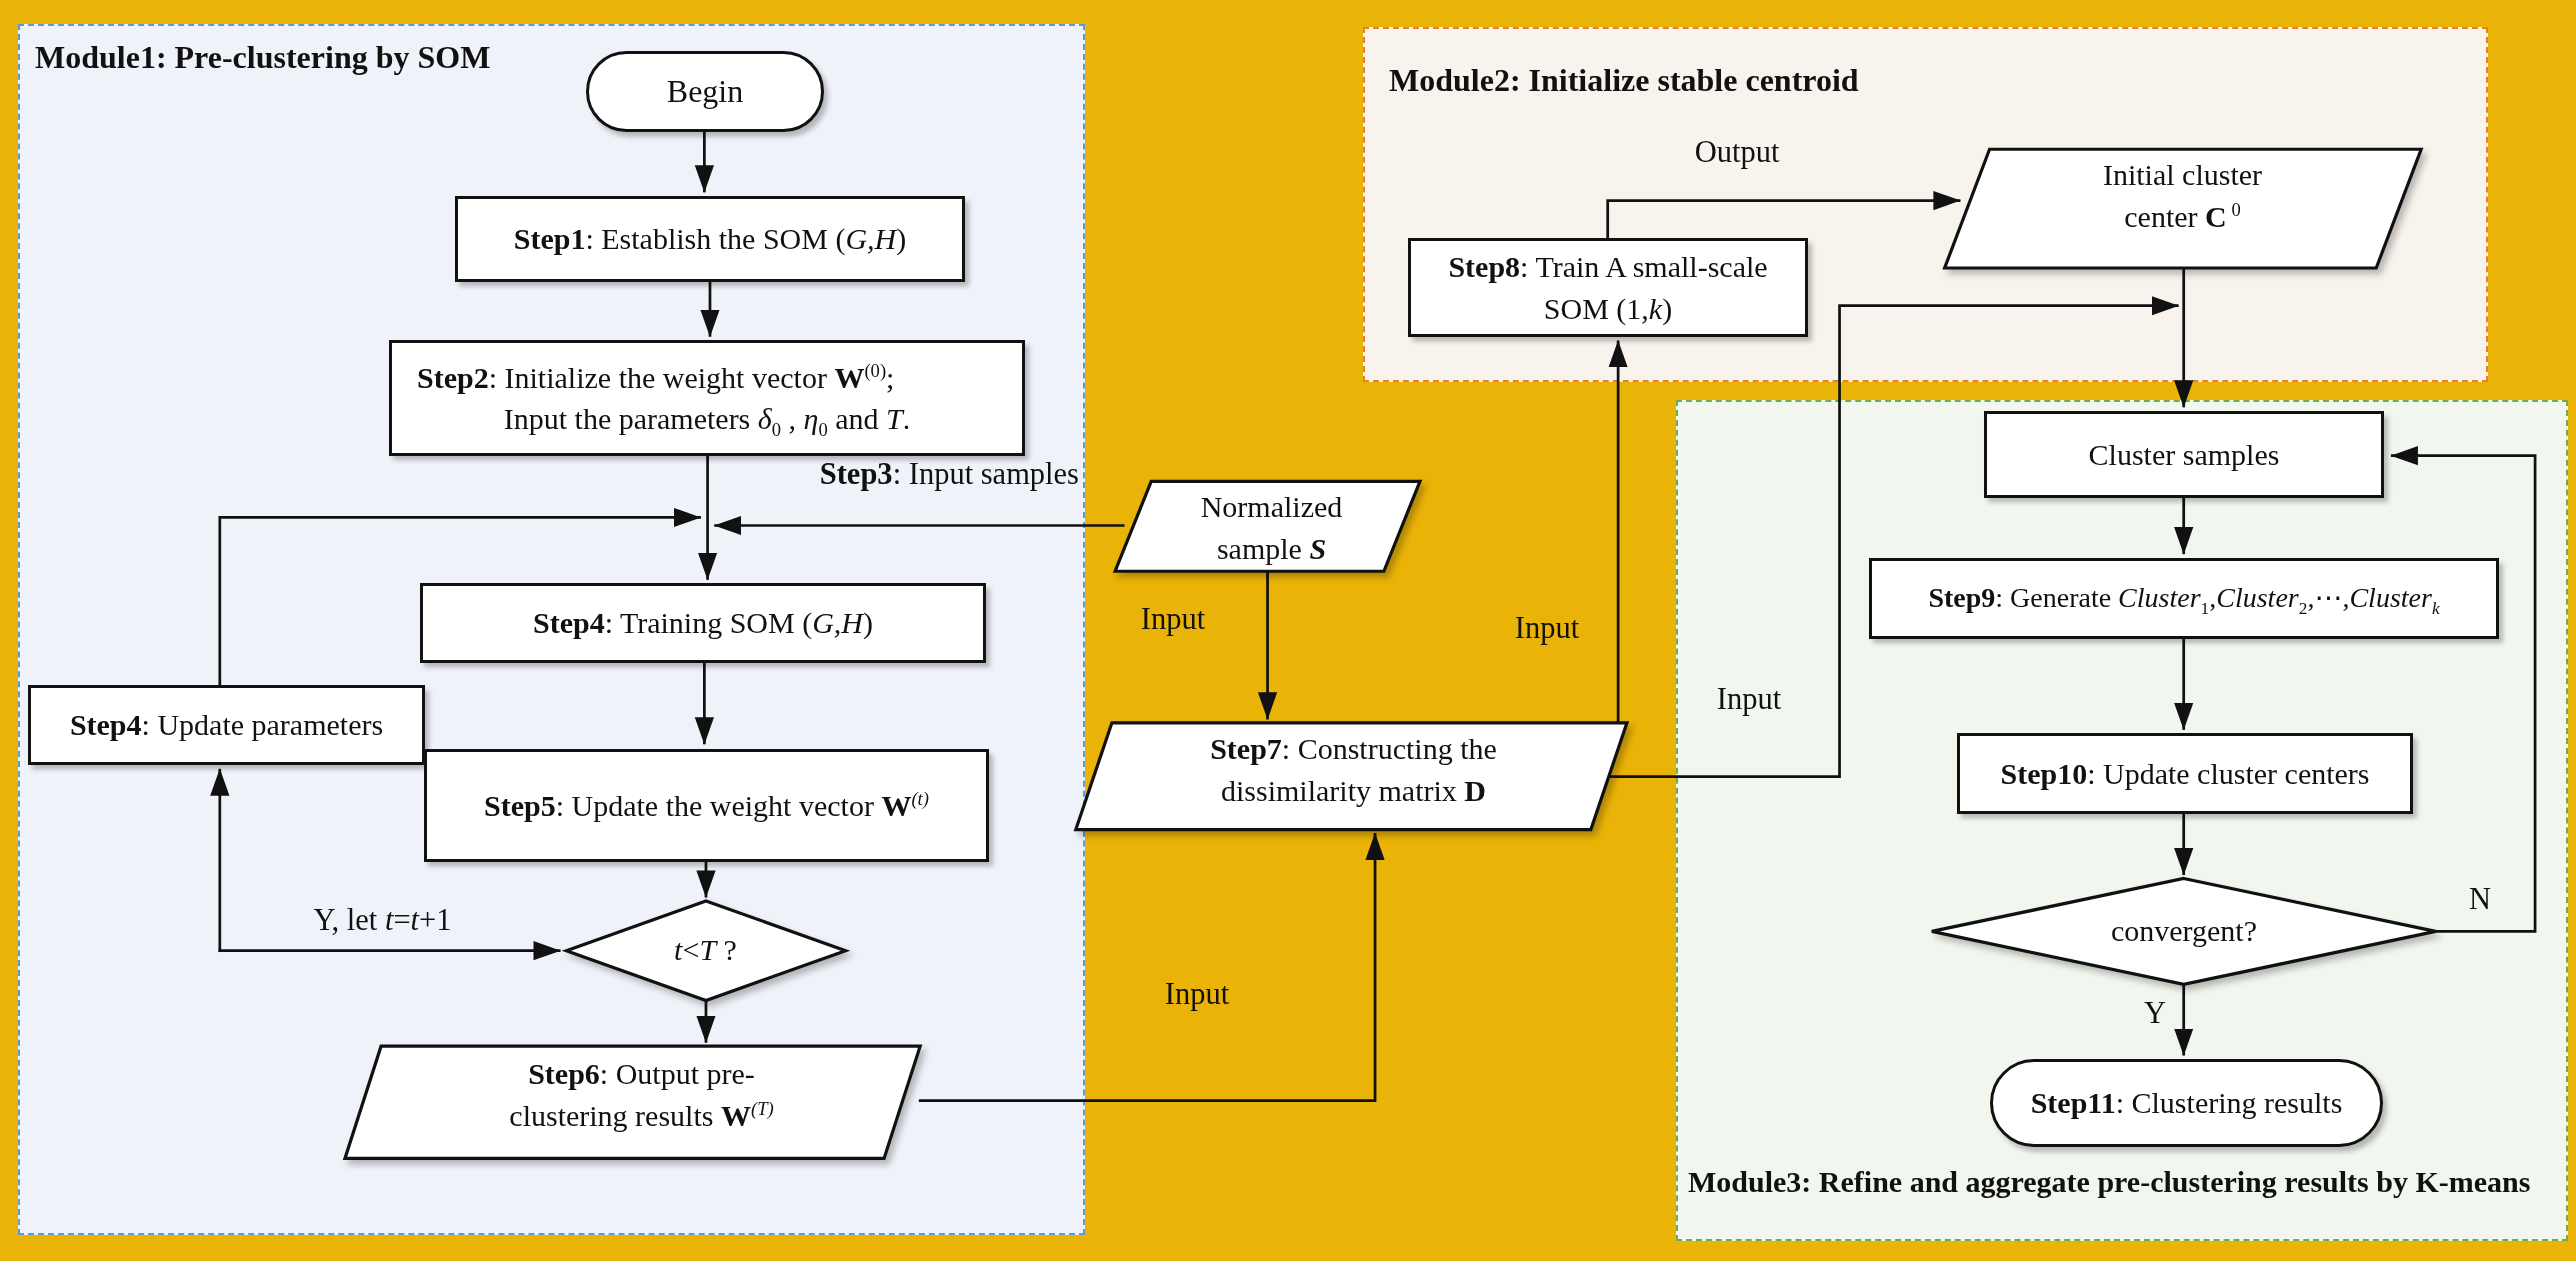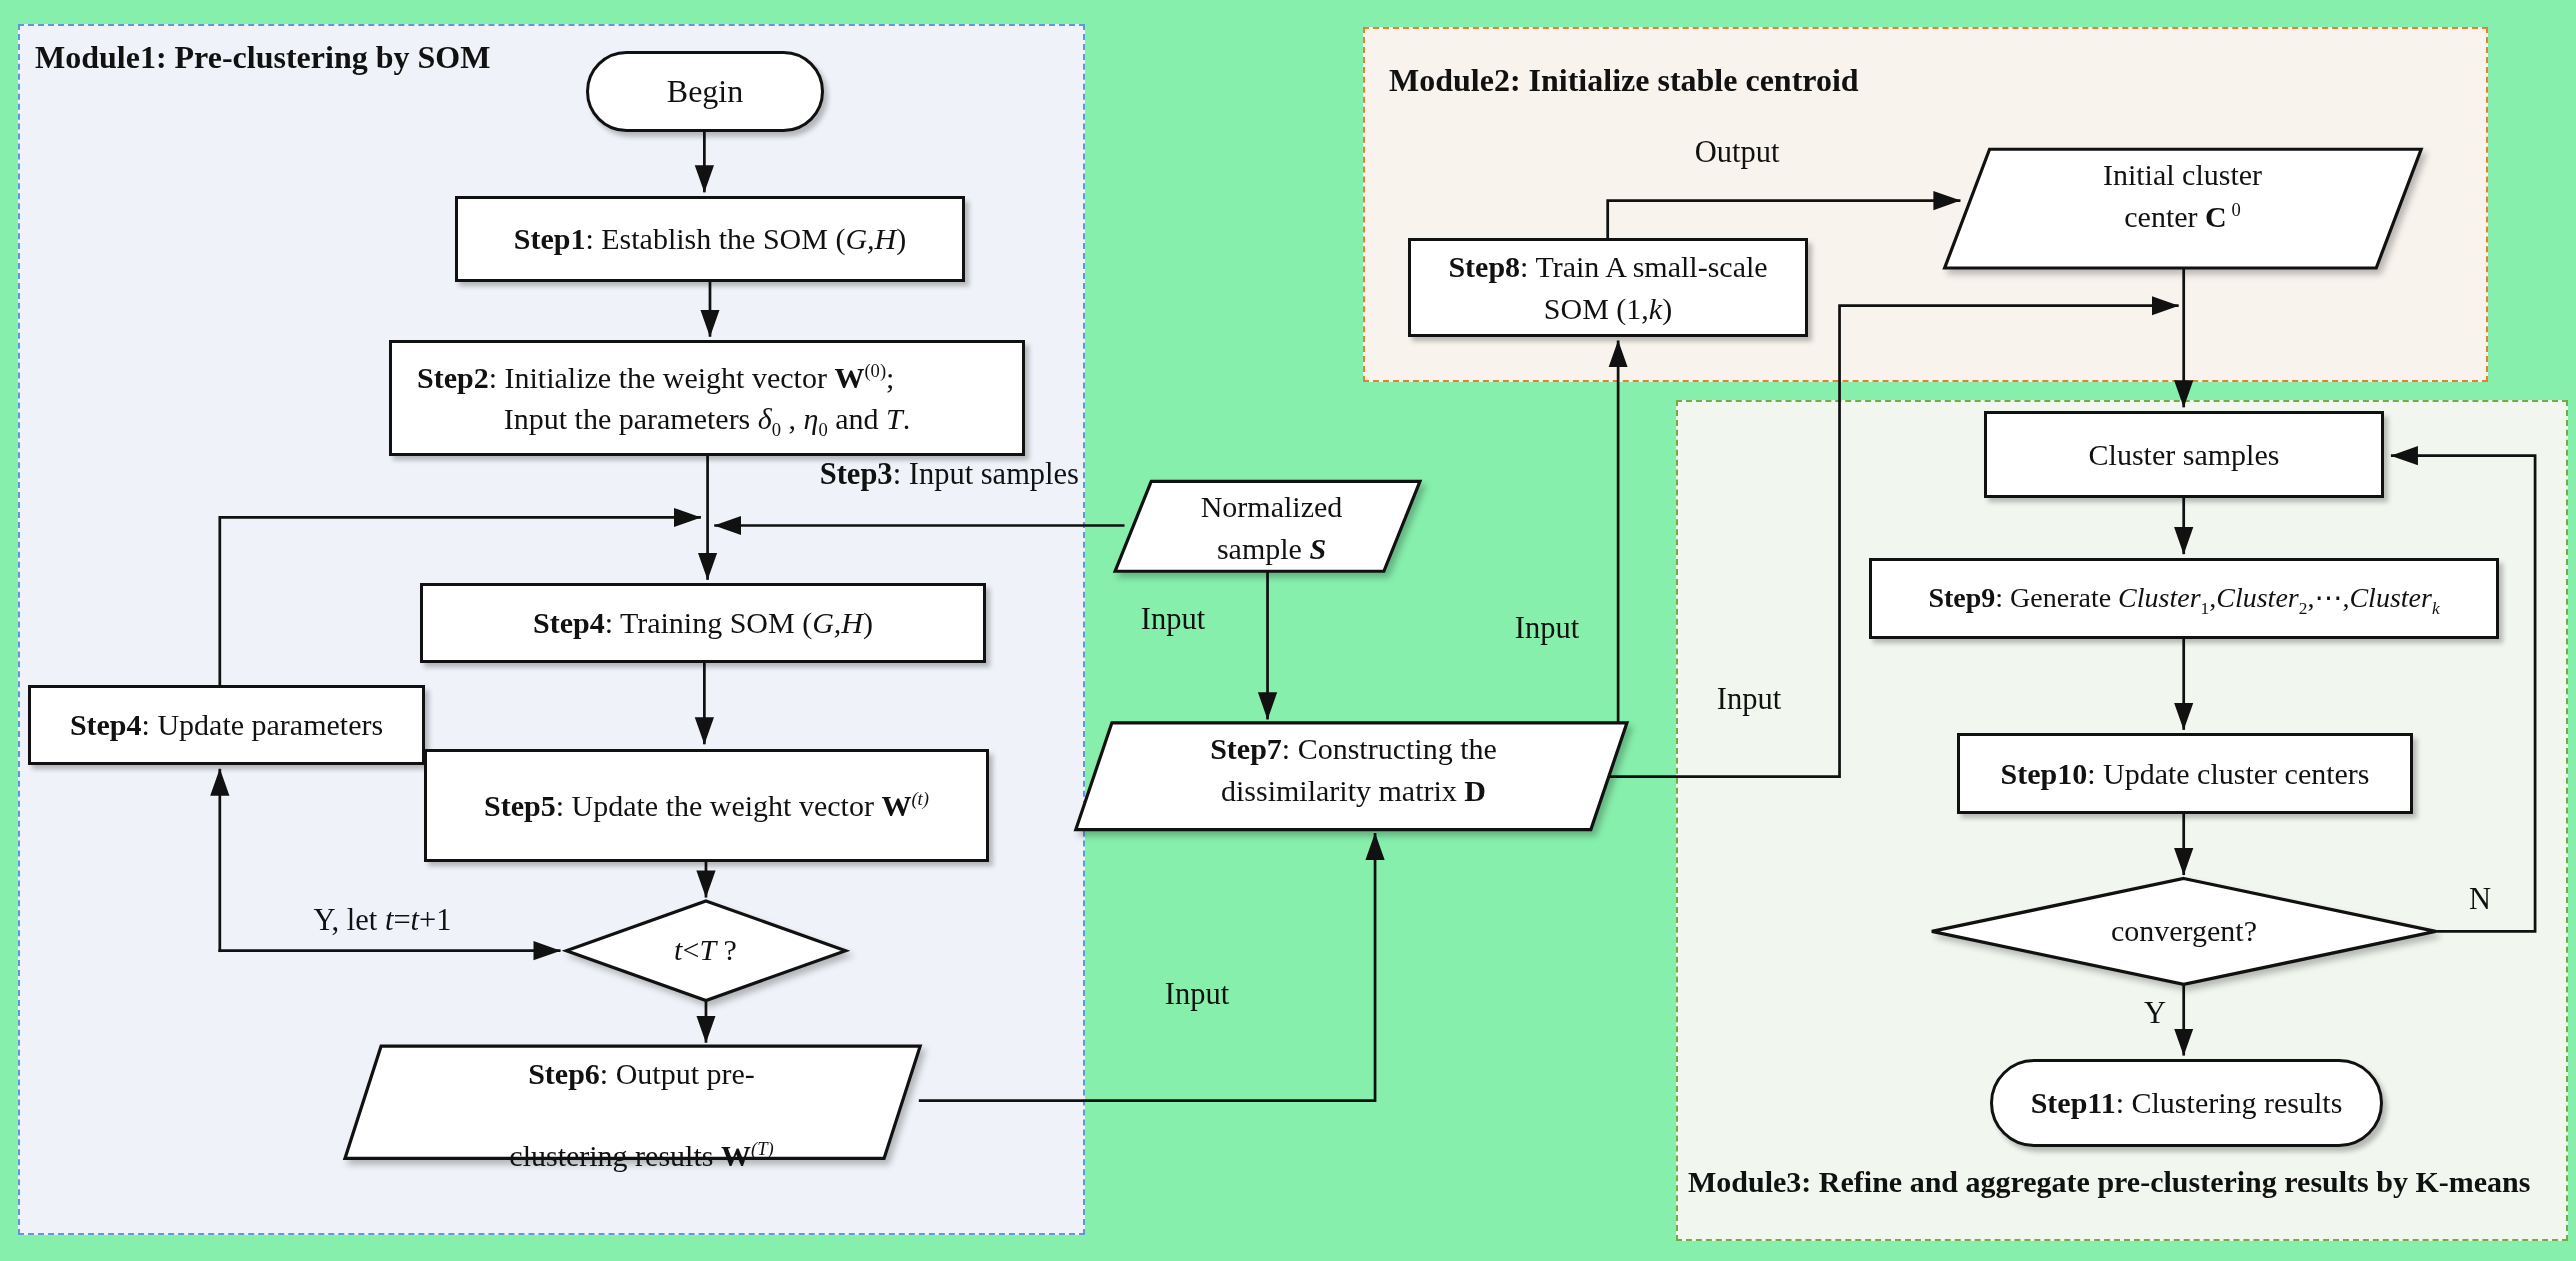--- a/index.html
+++ b/index.html
@@ -1,18 +1,18 @@
 <!DOCTYPE html>
 <html style="font-size:13px"><head>
 <meta charset="utf-8">
 <style>
   html,body{margin:0;padding:0;background:#ffffff;}
   #canvas{
     position:relative;width:2576px;height:1262px;overflow:hidden;
-    background:#86efac;
+    background:#eab308;
     font-family:"Liberation Serif","DejaVu Serif",serif;
     color:#111;
   }
   .module{position:absolute;box-sizing:border-box;border:2.4px dashed #999;}
   #module1{left:17.6px;top:24px;width:1067px;height:1211px;border-color:#5b9bd5;background:#eff3f9;}
   #module2{left:1363px;top:26.5px;width:1125px;height:355px;border-color:#ed7d31;background:#f9f3ed;}
   #module3{left:1676px;top:400px;width:892px;height:841px;border-color:#70ad47;background:#f1f7ef;}
   .module-title{position:absolute;font-weight:bold;font-size:32px;white-space:nowrap;}
   #module1-title{left:35px;top:39px;}
   #module2-title{left:1389px;top:50px;margin-top:12px;}
@@ -49,21 +49,21 @@
   #step4-train{left:420px;top:583px;width:566px;height:80px;}
   #step4-update{left:28px;top:685px;width:397px;height:80px;}
   #step5{left:424px;top:749px;width:565px;height:113px;}
   #step8{left:1408px;top:238px;width:400px;height:99px;}
   #cluster-samples{left:1984px;top:411px;width:400px;height:87px;}
   #step9{left:1869px;top:558px;width:630px;height:81px;font-size:28px;}
   #step10{left:1957px;top:733px;width:456px;height:81px;}
   #step11{left:1990px;top:1059px;width:393px;height:88px;border-radius:45px;}
 
   #sample-txt{left:1139px;top:486px;width:265px;height:82px;}
-  #step6-txt{left:433px;top:1053px;width:417px;height:99px;gap:40px;}
+  #step6-txt{left:433px;top:1053px;width:417px;height:99px;}
   #step7-txt{left:1125px;top:728px;width:457px;height:96px;}
   #init-txt{left:1982px;top:154px;width:401px;height:108px;}
   #d1-txt{left:566px;top:929px;width:279px;height:43px;}
   #d2-txt{left:1932px;top:910px;width:504px;height:43px;}
 
   #step3-label{left:742px;top:457px;width:337px;text-align:right;}
   #loop-label{left:250px;top:903px;width:265px;text-align:center;}
   #input-sample7{left:1105px;top:602px;width:136px;text-align:center;}
   #input-67{left:1129px;top:977px;width:136px;text-align:center;}
   #input-78{left:1479px;top:611px;width:136px;text-align:center;}

